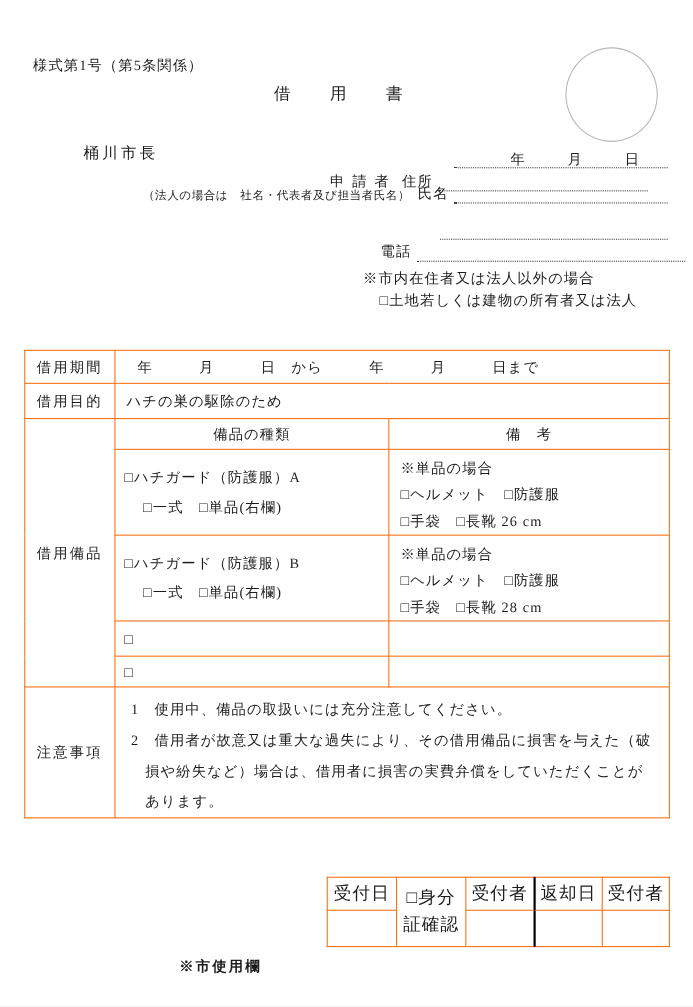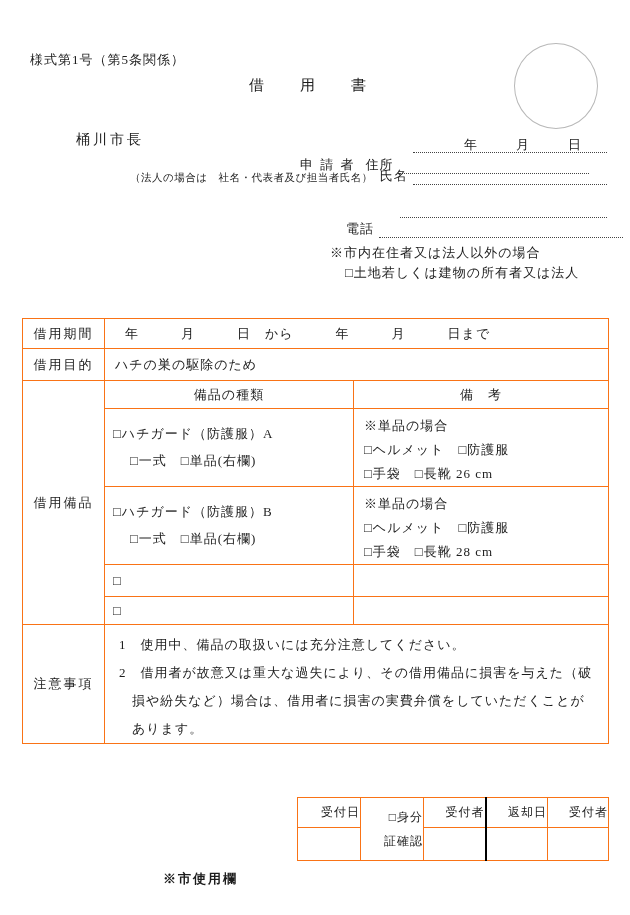--- a/index.html
+++ b/index.html
@@ -34,21 +34,21 @@
   .hdr-cell{text-align:center;}
   .period-cell{padding-left:20px;white-space:nowrap;}
   .purpose-cell{padding-left:10px;}
   .type-cell{vertical-align:middle;padding-left:8px;}
   .type-cell .l2{padding-left:17px;margin-top:9px;}
   .box-only{padding-left:8px;}
   .remarks-cell{vertical-align:top;padding:5px 0 0 10px;}
   .remarks-cell div{line-height:24px;white-space:nowrap;}
   .notes-cell{vertical-align:top;padding:6px 14px 0 14px;}
   .note-item{padding-left:1em;text-indent:-1em;line-height:28px;}
-  .office-table td{text-align:right;font-size:12px;}
+  .office-table td{text-align:center;font-size:16px;}
   .office-table .thick-right{border-right:2px solid #000;}
   .idcheck span{display:block;line-height:24px;}
 </style>
 </head>
 <body>
 
 <div class="page">
 
   <div class="abs f13 ls1" style="left:30px;top:51px;">様式第1号（第5条関係）</div>
 

